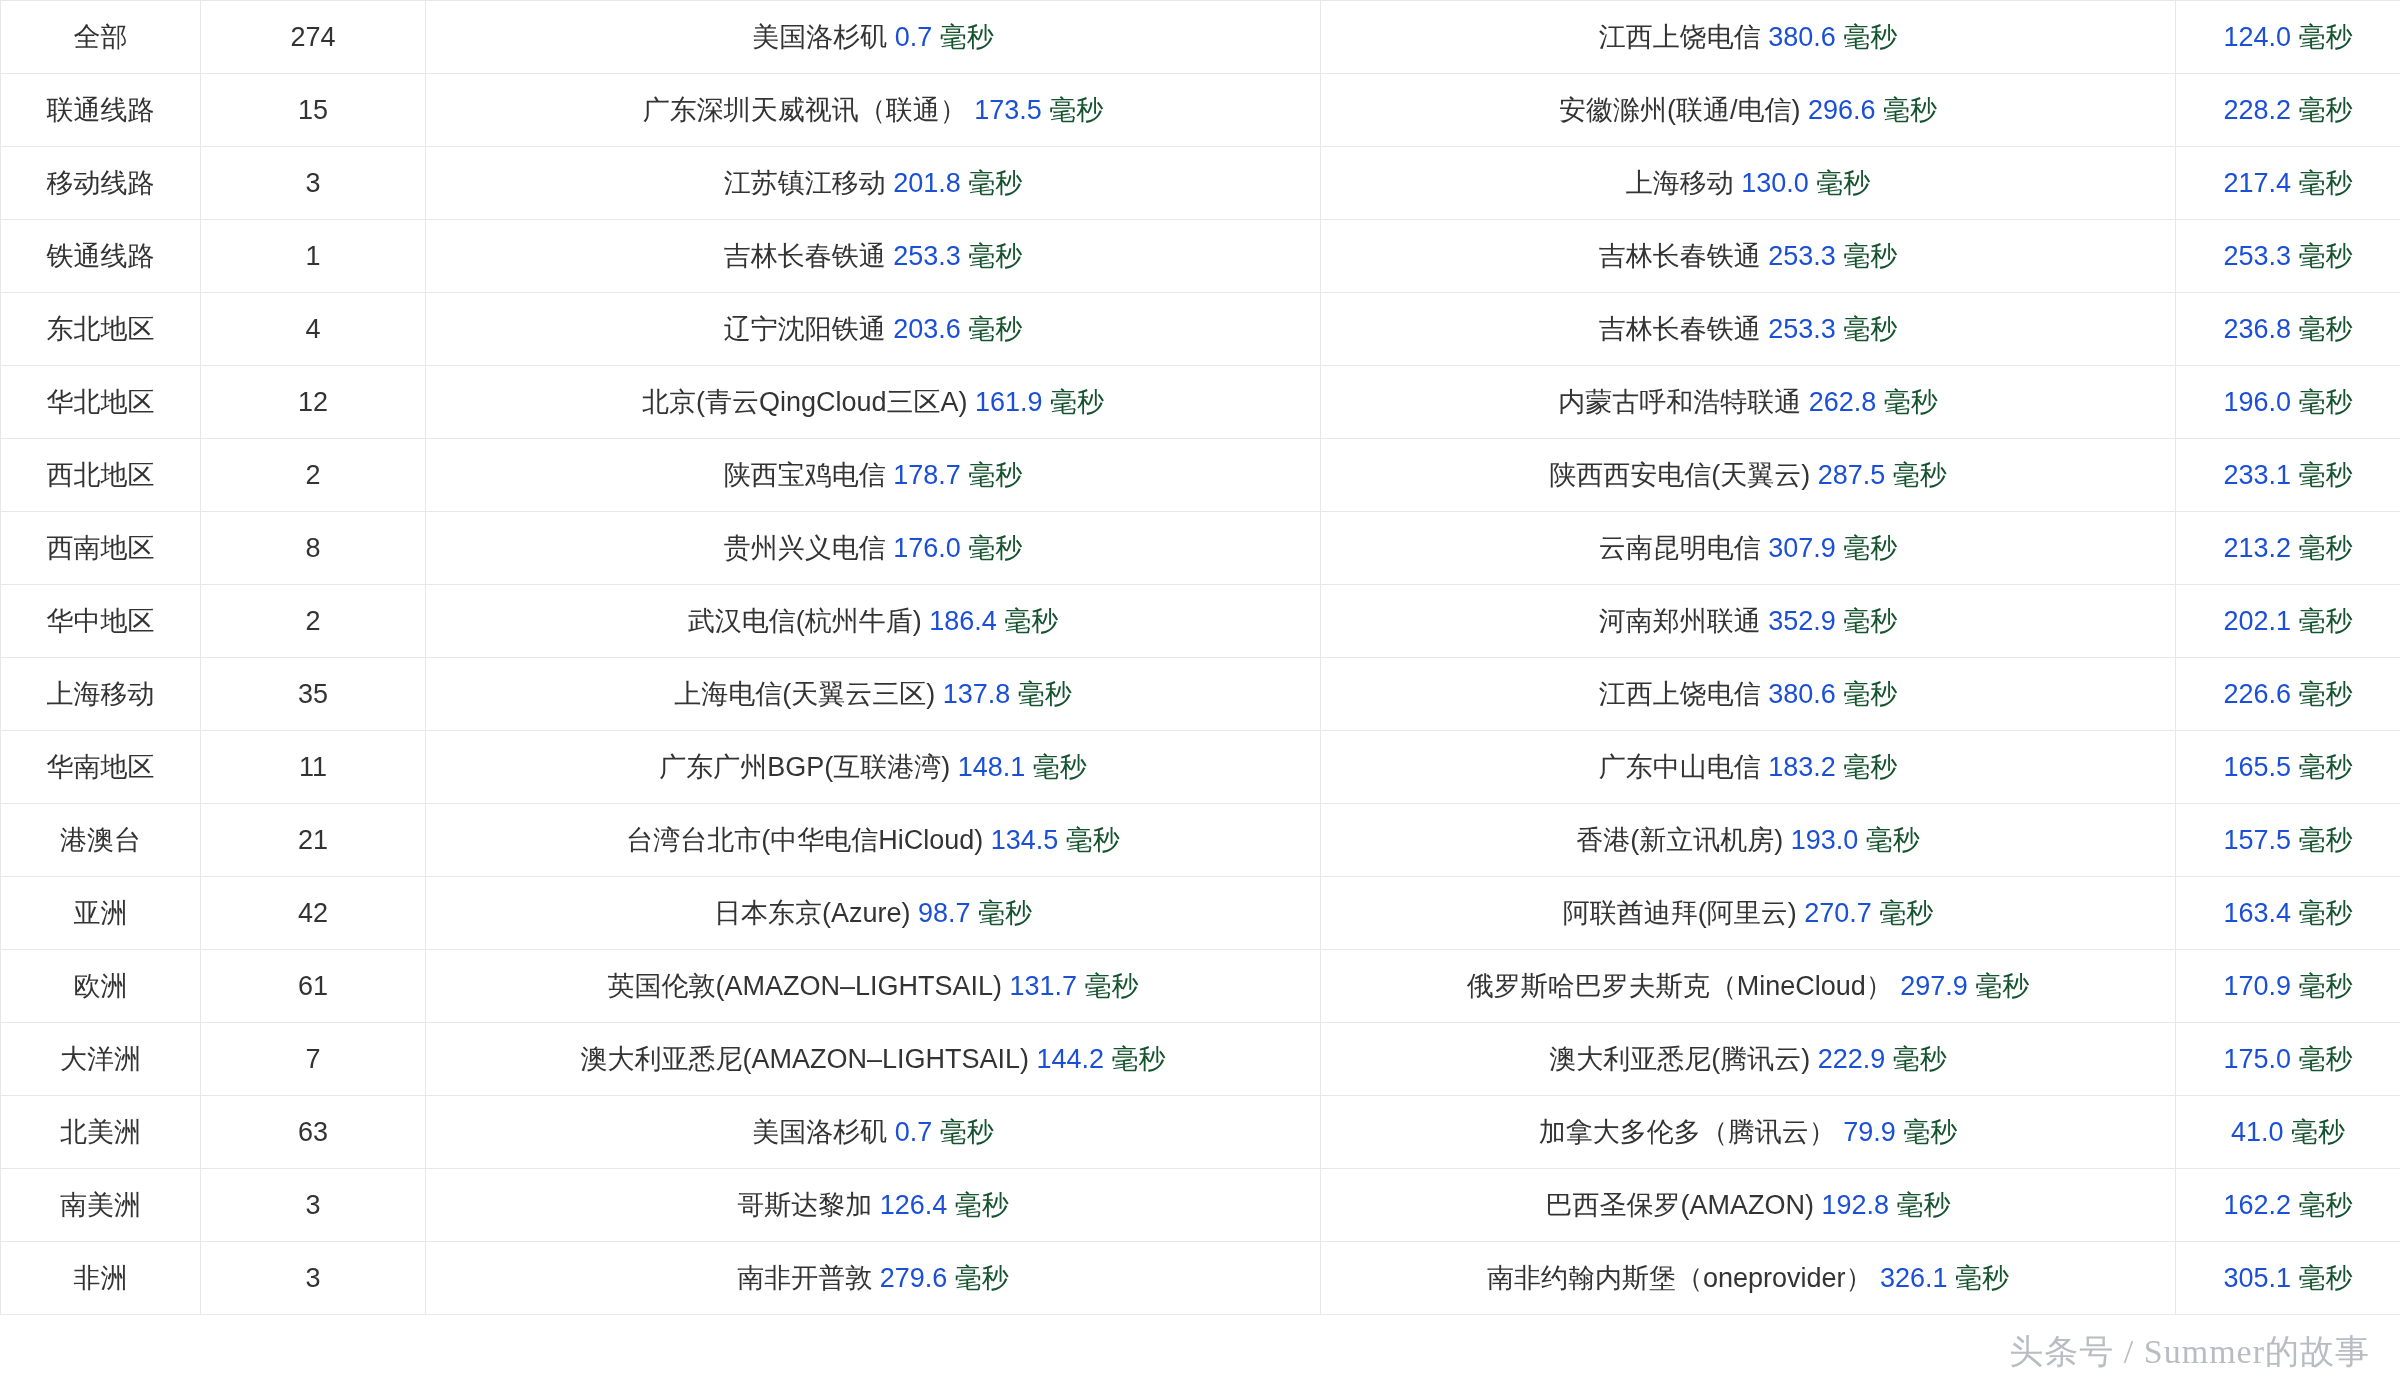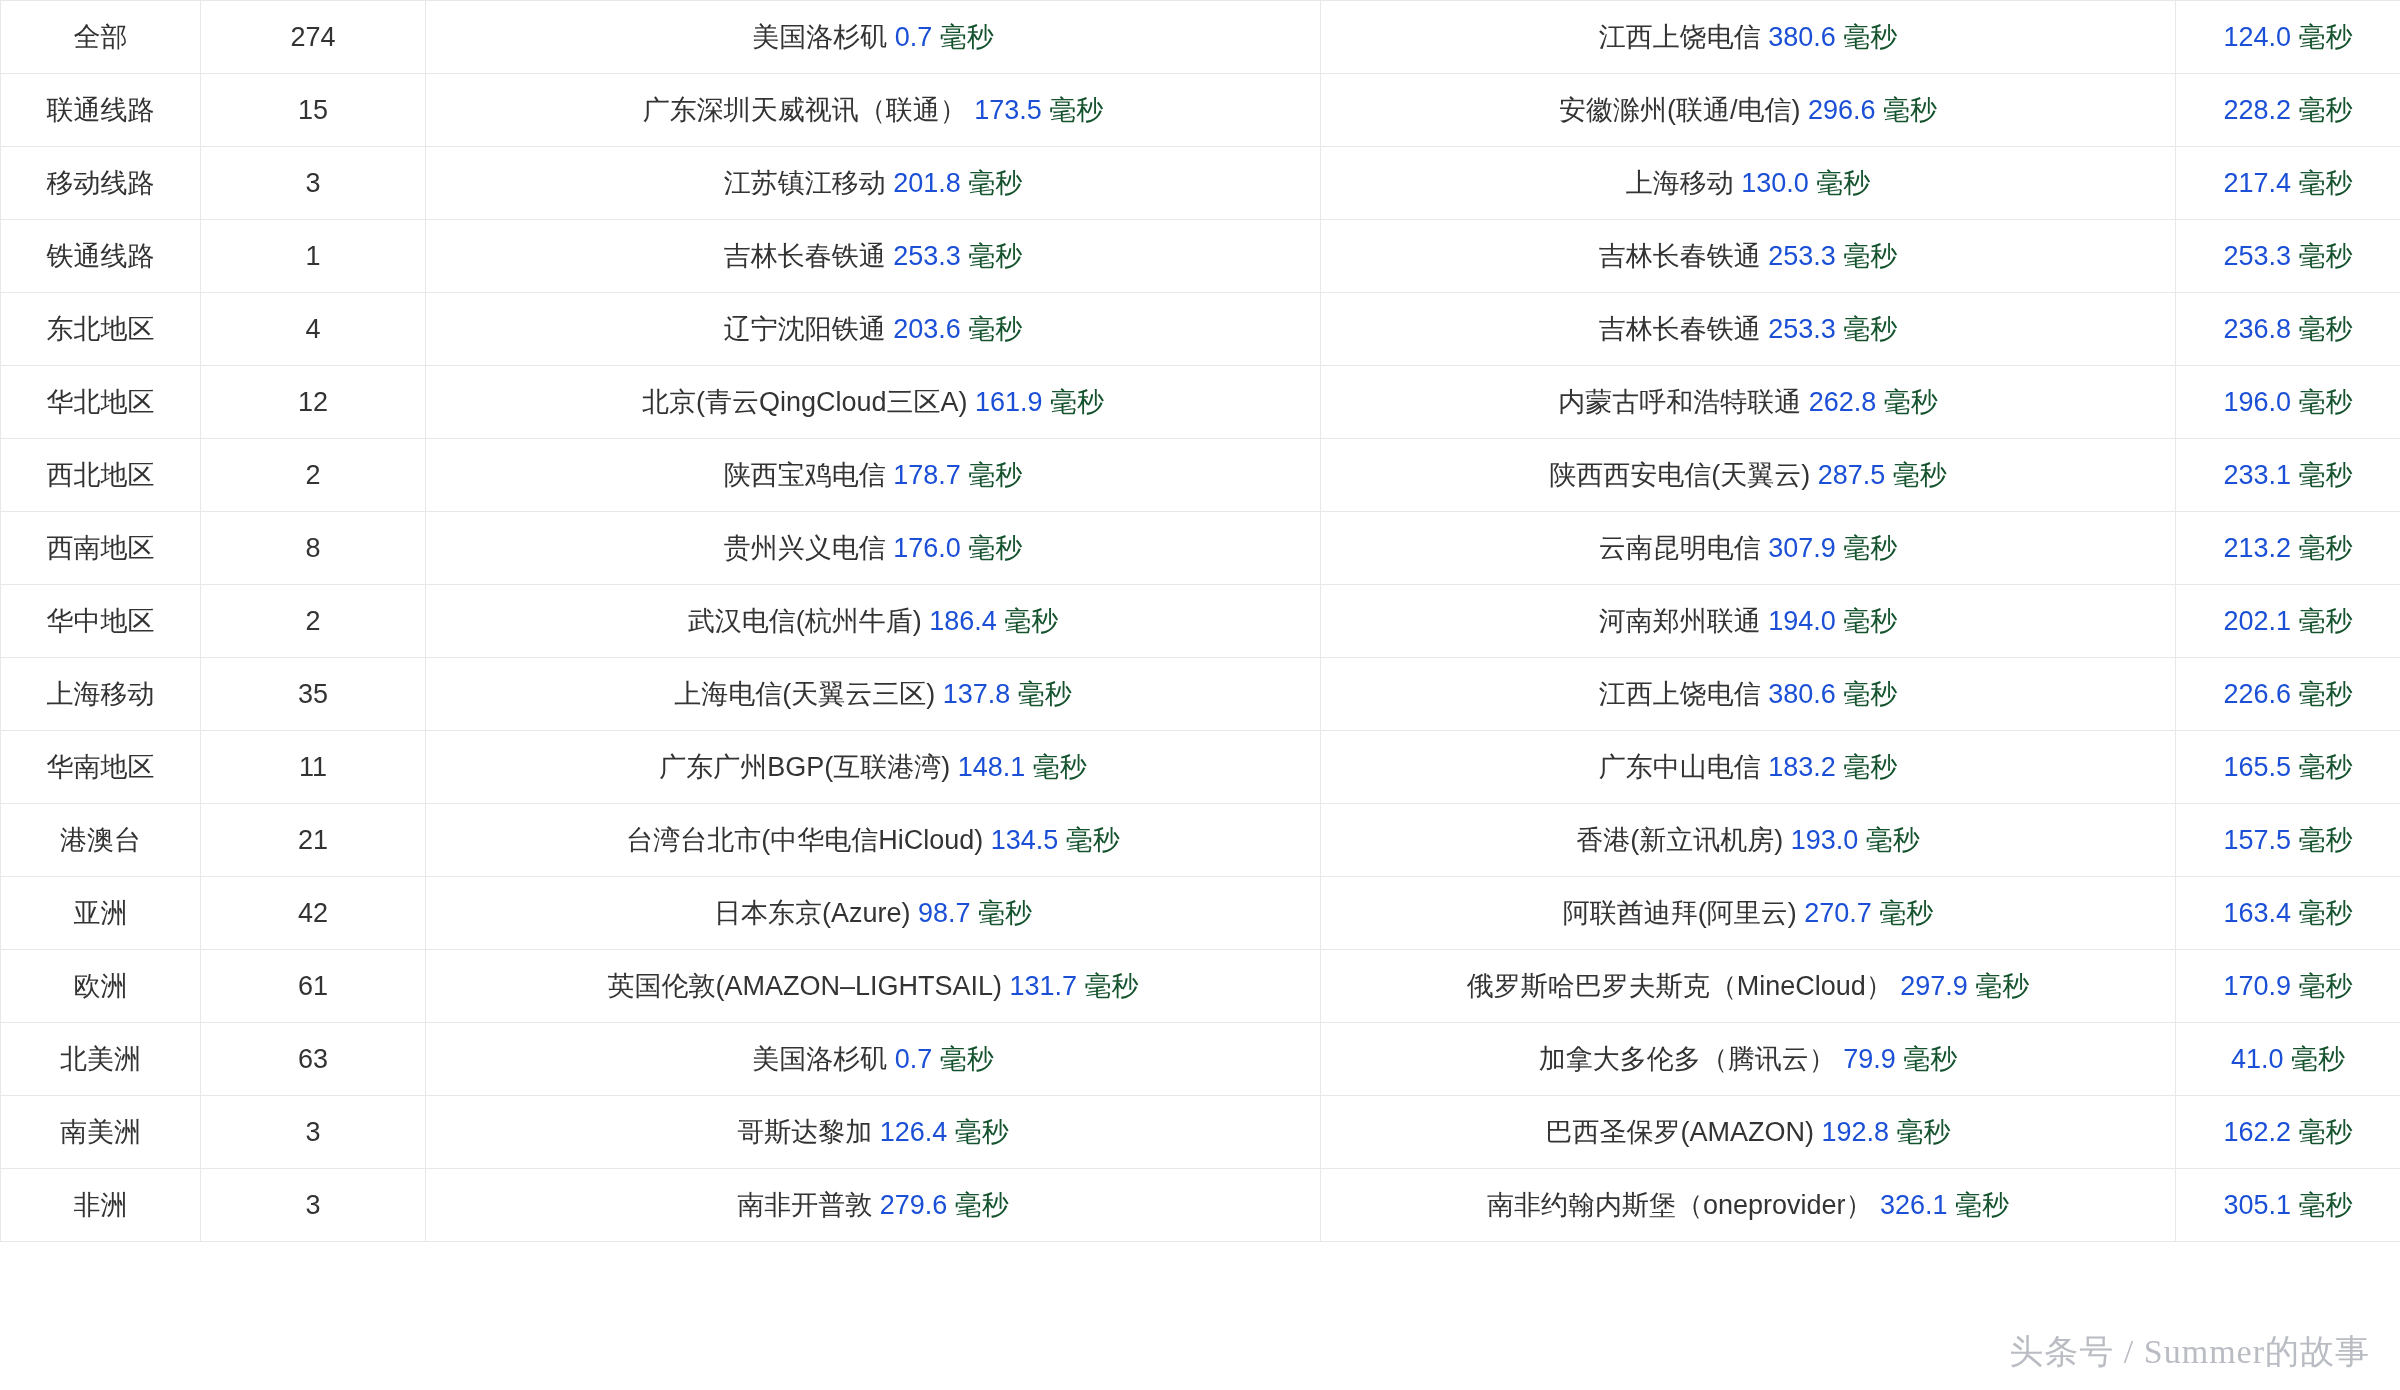--- a/index.html
+++ b/index.html
@@ -133,21 +133,21 @@
           <td class="c-region">西南地区</td>
           <td class="c-count">8</td>
           <td class="c-fast"><span>贵州兴义电信</span> <span class="val">176.0</span> <span class="unit">毫秒</span></td>
           <td class="c-slow"><span>云南昆明电信</span> <span class="val">307.9</span> <span class="unit">毫秒</span></td>
           <td class="c-avg"><span class="val">213.2</span> <span class="unit">毫秒</span></td>
         </tr>
         <tr>
           <td class="c-region">华中地区</td>
           <td class="c-count">2</td>
           <td class="c-fast"><span>武汉电信(杭州牛盾)</span> <span class="val">186.4</span> <span class="unit">毫秒</span></td>
-          <td class="c-slow"><span>河南郑州联通</span> <span class="val">194.0</span> <span class="unit">毫秒</span></td>
+          <td class="c-slow"><span>河南郑州联通</span> <span class="val">352.9</span> <span class="unit">毫秒</span></td>
           <td class="c-avg"><span class="val">202.1</span> <span class="unit">毫秒</span></td>
         </tr>
         <tr>
           <td class="c-region">上海移动</td>
           <td class="c-count">35</td>
           <td class="c-fast"><span>上海电信(天翼云三区)</span> <span class="val">137.8</span> <span class="unit">毫秒</span></td>
           <td class="c-slow"><span>江西上饶电信</span> <span class="val">380.6</span> <span class="unit">毫秒</span></td>
           <td class="c-avg"><span class="val">226.6</span> <span class="unit">毫秒</span></td>
         </tr>
         <tr>
@@ -170,20 +170,27 @@
           <td class="c-fast"><span>日本东京(Azure)</span> <span class="val">98.7</span> <span class="unit">毫秒</span></td>
           <td class="c-slow"><span>阿联酋迪拜(阿里云)</span> <span class="val">270.7</span> <span class="unit">毫秒</span></td>
           <td class="c-avg"><span class="val">163.4</span> <span class="unit">毫秒</span></td>
         </tr>
         <tr>
           <td class="c-region">欧洲</td>
           <td class="c-count">61</td>
           <td class="c-fast"><span>英国伦敦(AMAZON–LIGHTSAIL)</span> <span class="val">131.7</span> <span class="unit">毫秒</span></td>
           <td class="c-slow"><span>俄罗斯哈巴罗夫斯克（MineCloud）</span> <span class="val">297.9</span> <span class="unit">毫秒</span></td>
           <td class="c-avg"><span class="val">170.9</span> <span class="unit">毫秒</span></td>
+        </tr>
+        <tr>
+          <td class="c-region">大洋洲</td>
+          <td class="c-count">7</td>
+          <td class="c-fast"><span>澳大利亚悉尼(AMAZON–LIGHTSAIL)</span> <span class="val">144.2</span> <span class="unit">毫秒</span></td>
+          <td class="c-slow"><span>澳大利亚悉尼(腾讯云)</span> <span class="val">222.9</span> <span class="unit">毫秒</span></td>
+          <td class="c-avg"><span class="val">175.0</span> <span class="unit">毫秒</span></td>
         </tr>
         <tr>
           <td class="c-region">北美洲</td>
           <td class="c-count">63</td>
           <td class="c-fast"><span>美国洛杉矶</span> <span class="val">0.7</span> <span class="unit">毫秒</span></td>
           <td class="c-slow"><span>加拿大多伦多（腾讯云）</span> <span class="val">79.9</span> <span class="unit">毫秒</span></td>
           <td class="c-avg"><span class="val">41.0</span> <span class="unit">毫秒</span></td>
         </tr>
         <tr>
           <td class="c-region">南美洲</td>

